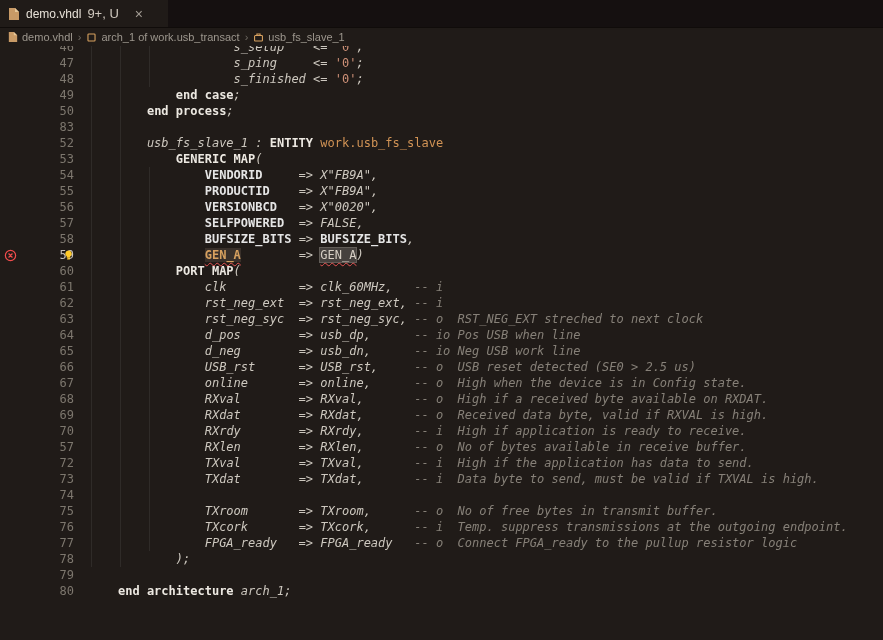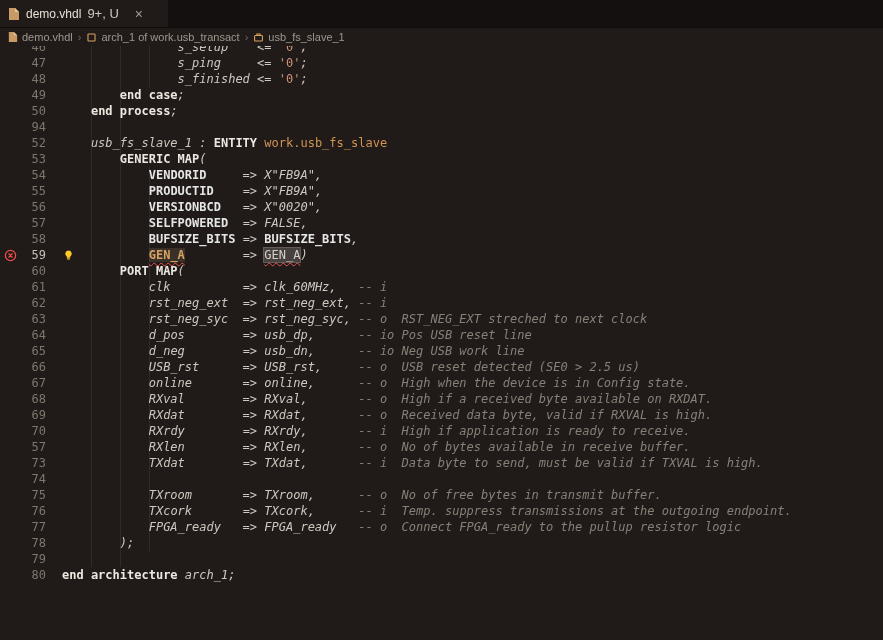--- a/index.html
+++ b/index.html
@@ -23,21 +23,21 @@
   .crumb { display:flex; align-items:center; gap:4px; cursor:pointer; }
   .crumb-sep { color:#6f6a63; font-size:11px; padding:0 1px; }
   .bc-icon { display:inline-flex; align-items:center; }
 
   
   .editor { position:relative; height:594px; overflow:hidden; background:#201b18; }
   .editor-inner { position:relative; margin-top:-7px; }
   .indent-guide { position:absolute; width:1px; background:rgba(255,255,255,0.07); z-index:0; }
 
   .line-row { position:relative; display:flex; height:16px; line-height:16px;
-    font-size:12px; white-space:pre; z-index:1; }
+    font-size:12px; white-space:pre; z-index:1;gap:28px; }
   .glyph-margin { width:20px; display:inline-flex; align-items:center; justify-content:center; flex:none; }
   .line-num { width:26px; flex:none; text-align:right; color:#7d776e; }
   .error-line .line-num { color:#c8c2ba; }
   .line-code { padding-left:16px; flex:none; }
   .lightbulb { position:absolute; left:63px; top:2px; }
 
   .t-p { color:#cdc8bf;font-style:italic; }
   .t-k { color:#ece8e1; font-weight:bold; }
   .t-o { color:#d19355; }
   .t-g { color:#e5e5e5; font-weight:bold; }
@@ -102,47 +102,48 @@
   <div class="editor-inner" id="code-lines">
     <div class="indent-guide" style="left:91px;  top:0;     height:528px;"></div>
     <div class="indent-guide" style="left:120px; top:0;     height:528px;"></div>
     <div class="indent-guide" style="left:149px; top:0;     height:48px;"></div>
     <div class="indent-guide" style="left:149px; top:128px; height:384px;"></div>
   <div class="line-row"><span class="glyph-margin"></span><span class="line-num">46</span><span class="line-code"><span class="t-p">                s_setup    &lt;= </span><span class="t-s">'0'</span><span class="t-p">;</span></span></div>
       <div class="line-row"><span class="glyph-margin"></span><span class="line-num">47</span><span class="line-code"><span class="t-p">                s_ping     &lt;= </span><span class="t-s">'0'</span><span class="t-p">;</span></span></div>
       <div class="line-row"><span class="glyph-margin"></span><span class="line-num">48</span><span class="line-code"><span class="t-p">                s_finished &lt;= </span><span class="t-s">'0'</span><span class="t-p">;</span></span></div>
       <div class="line-row"><span class="glyph-margin"></span><span class="line-num">49</span><span class="line-code"><span class="t-p">        </span><span class="t-k">end case</span><span class="t-p">;</span></span></div>
       <div class="line-row"><span class="glyph-margin"></span><span class="line-num">50</span><span class="line-code"><span class="t-p">    </span><span class="t-k">end process</span><span class="t-p">;</span></span></div>
-      <div class="line-row"><span class="glyph-margin"></span><span class="line-num">94</span><span class="line-code"></span></div>
+      <div class="line-row"><span class="glyph-margin"></span><span class="line-num">83</span><span class="line-code"></span></div>
       <div class="line-row"><span class="glyph-margin"></span><span class="line-num">52</span><span class="line-code"><span class="t-p">    usb_fs_slave_1 : </span><span class="t-k">ENTITY</span><span class="t-p"> </span><span class="t-o">work.usb_fs_slave</span></span></div>
       <div class="line-row"><span class="glyph-margin"></span><span class="line-num">53</span><span class="line-code"><span class="t-p">        </span><span class="t-k">GENERIC MAP</span><span class="t-p">(</span></span></div>
       <div class="line-row"><span class="glyph-margin"></span><span class="line-num">54</span><span class="line-code"><span class="t-p">            </span><span class="t-g">VENDORID</span><span class="t-p">     =&gt; X"FB9A",</span></span></div>
       <div class="line-row"><span class="glyph-margin"></span><span class="line-num">55</span><span class="line-code"><span class="t-p">            </span><span class="t-g">PRODUCTID</span><span class="t-p">    =&gt; X"FB9A",</span></span></div>
       <div class="line-row"><span class="glyph-margin"></span><span class="line-num">56</span><span class="line-code"><span class="t-p">            </span><span class="t-g">VERSIONBCD</span><span class="t-p">   =&gt; X"0020",</span></span></div>
       <div class="line-row"><span class="glyph-margin"></span><span class="line-num">57</span><span class="line-code"><span class="t-p">            </span><span class="t-g">SELFPOWERED</span><span class="t-p">  =&gt; FALSE,</span></span></div>
       <div class="line-row"><span class="glyph-margin"></span><span class="line-num">58</span><span class="line-code"><span class="t-p">            </span><span class="t-g">BUFSIZE_BITS</span><span class="t-p"> =&gt; </span><span class="t-g">BUFSIZE_BITS</span><span class="t-p">,</span></span></div>
       <div class="line-row error-line"><span class="glyph-margin"><svg width="13" height="13" viewBox="0 0 16 16">
             <circle cx="8" cy="8" r="6.3" fill="none" stroke="#f14c4c" stroke-width="1.5"></circle>
             <path d="M5.6 5.6l4.8 4.8M10.4 5.6l-4.8 4.8" stroke="#f14c4c" stroke-width="1.5"></path>
           </svg></span><span class="line-num">59</span><span class="line-code"><span class="t-p">            </span><span class="t-e">GEN_A</span><span class="t-p">        =&gt; </span><span class="t-h">GEN_A</span><span class="t-p">)</span></span><span class="lightbulb"><svg width="11" height="12" viewBox="0 0 16 16">
             <path d="M8 1.5a4.6 4.6 0 0 0-2.6 8.4V12h5.2V9.9A4.6 4.6 0 0 0 8 1.5z" fill="#ffca28"></path>
             <rect x="5.9" y="12.7" width="4.2" height="1.8" rx="0.5" fill="#ffca28"></rect>
           </svg></span></div>
       <div class="line-row"><span class="glyph-margin"></span><span class="line-num">60</span><span class="line-code"><span class="t-p">        </span><span class="t-k">PORT MAP</span><span class="t-p">(</span></span></div>
       <div class="line-row"><span class="glyph-margin"></span><span class="line-num">61</span><span class="line-code"><span class="t-p">            </span><span class="t-i">clk</span><span class="t-p">          =&gt; clk_60MHz,   </span><span class="t-c">-- i</span></span></div>
       <div class="line-row"><span class="glyph-margin"></span><span class="line-num">62</span><span class="line-code"><span class="t-p">            </span><span class="t-i">rst_neg_ext</span><span class="t-p">  =&gt; rst_neg_ext, </span><span class="t-c">-- i</span></span></div>
       <div class="line-row"><span class="glyph-margin"></span><span class="line-num">63</span><span class="line-code"><span class="t-p">            rst_neg_syc  =&gt; rst_neg_syc, </span><span class="t-c">-- o  RST_NEG_EXT streched to next clock</span></span></div>
-      <div class="line-row"><span class="glyph-margin"></span><span class="line-num">64</span><span class="line-code"><span class="t-p">            </span><span class="t-i">d_pos</span><span class="t-p">        =&gt; usb_dp,      </span><span class="t-c">-- io Pos USB reset line</span></span></div>
+      <div class="line-row"><span class="glyph-margin"></span><span class="line-num">64</span><span class="line-code"><span class="t-p">            </span><span class="t-i">d_pos</span><span class="t-p">        =&gt; usb_dp,      </span><span class="t-c">-- io Pos USB when line</span></span></div>
       <div class="line-row"><span class="glyph-margin"></span><span class="line-num">65</span><span class="line-code"><span class="t-p">            </span><span class="t-i">d_neg</span><span class="t-p">        =&gt; usb_dn,      </span><span class="t-c">-- io Neg USB work line</span></span></div>
       <div class="line-row"><span class="glyph-margin"></span><span class="line-num">66</span><span class="line-code"><span class="t-p">            USB_rst      =&gt; USB_rst,     </span><span class="t-c">-- o  USB reset detected (SE0 &gt; 2.5 us)</span></span></div>
       <div class="line-row"><span class="glyph-margin"></span><span class="line-num">67</span><span class="line-code"><span class="t-p">            online       =&gt; online,      </span><span class="t-c">-- o  High when the device is in Config state.</span></span></div>
       <div class="line-row"><span class="glyph-margin"></span><span class="line-num">68</span><span class="line-code"><span class="t-p">            RXval        =&gt; RXval,       </span><span class="t-c">-- o  High if a received byte available on RXDAT.</span></span></div>
       <div class="line-row"><span class="glyph-margin"></span><span class="line-num">69</span><span class="line-code"><span class="t-p">            RXdat        =&gt; RXdat,       </span><span class="t-c">-- o  Received data byte, valid if RXVAL is high.</span></span></div>
       <div class="line-row"><span class="glyph-margin"></span><span class="line-num">70</span><span class="line-code"><span class="t-p">            </span><span class="t-i">RXrdy</span><span class="t-p">        =&gt; RXrdy,       </span><span class="t-c">-- i  High if application is ready to receive.</span></span></div>
       <div class="line-row"><span class="glyph-margin"></span><span class="line-num">57</span><span class="line-code"><span class="t-p">            RXlen        =&gt; RXlen,       </span><span class="t-c">-- o  No of bytes available in receive buffer.</span></span></div>
+      <div class="line-row"><span class="glyph-margin"></span><span class="line-num">72</span><span class="line-code"><span class="t-p">            </span><span class="t-i">TXval</span><span class="t-p">        =&gt; TXval,       </span><span class="t-c">-- i  High if the application has data to send.</span></span></div>
       <div class="line-row"><span class="glyph-margin"></span><span class="line-num">73</span><span class="line-code"><span class="t-p">            </span><span class="t-i">TXdat</span><span class="t-p">        =&gt; TXdat,       </span><span class="t-c">-- i  Data byte to send, must be valid if TXVAL is high.</span></span></div>
       <div class="line-row"><span class="glyph-margin"></span><span class="line-num">74</span></div>
       <div class="line-row"><span class="glyph-margin"></span><span class="line-num">75</span><span class="line-code"><span class="t-p">            TXroom       =&gt; TXroom,      </span><span class="t-c">-- o  No of free bytes in transmit buffer.</span></span></div>
       <div class="line-row"><span class="glyph-margin"></span><span class="line-num">76</span><span class="line-code"><span class="t-p">            </span><span class="t-i">TXcork</span><span class="t-p">       =&gt; TXcork,      </span><span class="t-c">-- i  Temp. suppress transmissions at the outgoing endpoint.</span></span></div>
       <div class="line-row"><span class="glyph-margin"></span><span class="line-num">77</span><span class="line-code"><span class="t-p">            FPGA_ready   =&gt; FPGA_ready   </span><span class="t-c">-- o  Connect FPGA_ready to the pullup resistor logic</span></span></div>
       <div class="line-row"><span class="glyph-margin"></span><span class="line-num">78</span><span class="line-code"><span class="t-p">        );</span></span></div>
       <div class="line-row"><span class="glyph-margin"></span><span class="line-num">79</span><span class="line-code"></span></div>
       <div class="line-row"><span class="glyph-margin"></span><span class="line-num">80</span><span class="line-code"><span class="t-k">end architecture</span><span class="t-p"> </span><span class="t-i">arch_1</span><span class="t-p">;</span></span></div>
     </div>
 </div>

